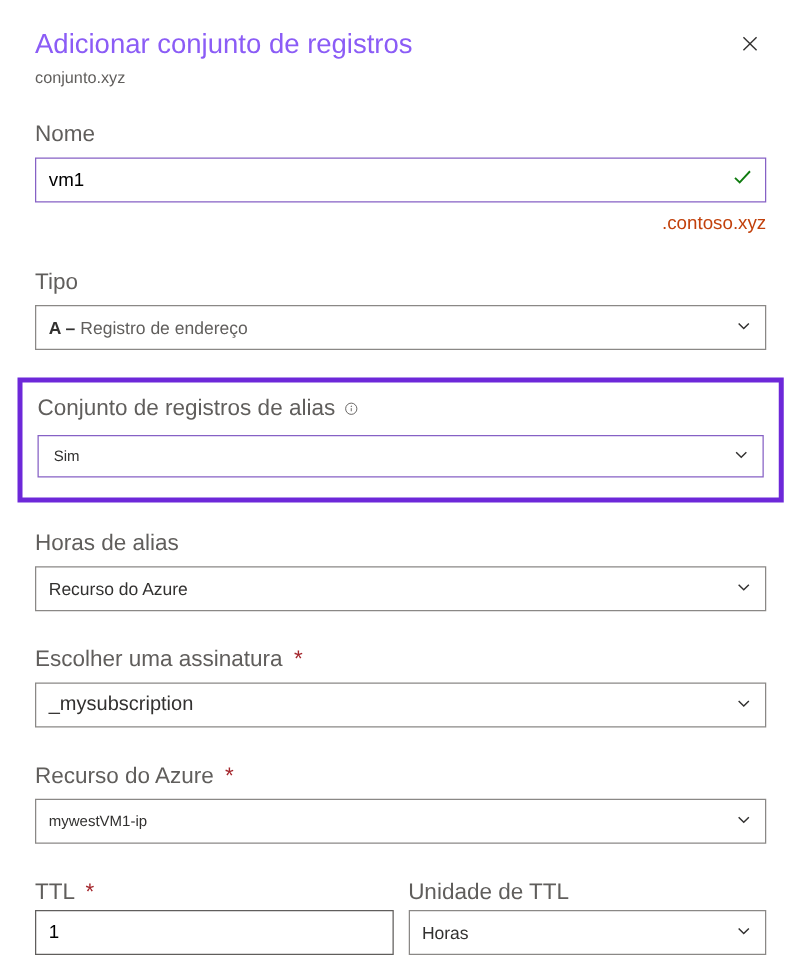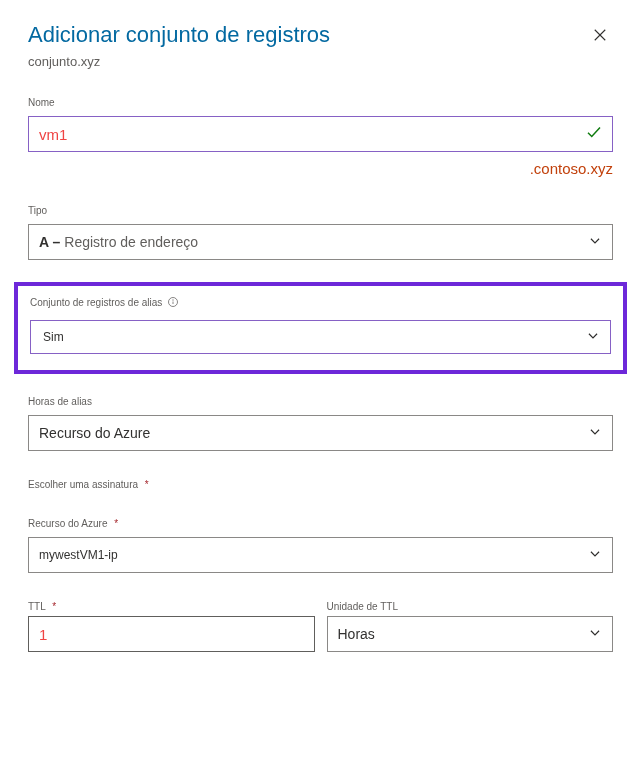--- a/index.html
+++ b/index.html
@@ -17,21 +17,21 @@
       position: relative;
     }
     .header {
       display: flex;
       justify-content: space-between;
       align-items: flex-start;
     }
     .title {
       font-size: 22px;
       font-weight: 400;
-      color: #0369a1;
+      color: #8b5cf6;
     }
     .close-btn {
       cursor: pointer;
       padding: 4px;
       display: flex;
       align-items: center;
       justify-content: center;
     }
     .close-btn svg {
       width: 18px;
@@ -39,38 +39,38 @@
     }
     .subtitle {
       font-size: 13px;
       color: #605e5c;
       margin-top: 6px;
     }
     .form-group {
       margin-top: 28px;
     }
     .form-label {
-      font-size: 10px;
+      font-size: 18px;
       color: #605e5c;
       display: block;
       margin-bottom: 8px;
     }
     .required {
       color: #a4262c;
       margin-left: 4px;
     }
     .text-input {
       width: 100%;
       height: 36px;
       border: 1px solid #605e5c;
       padding: 0 36px 0 10px;
       font-size: 15px;
       font-family: inherit;
       outline: none;
-      color: #ef4444;
+      color: #000000;
     }
     .text-input.active {
       border-color: #8661c5;
     }
     .input-wrapper {
       position: relative;
     }
     .check-icon {
       position: absolute;
       right: 10px;
@@ -229,20 +229,28 @@
       </svg>
     </span>
   </div>
 </div>
 
 <div class="form-group">
   <label class="form-label">
     <span>Escolher uma assinatura</span>
     <span class="required">*</span>
   </label>
+  <div class="select-box">
+    <span class="subscription-value">_mysubscription</span>
+    <span class="chevron">
+      <svg width="14" height="14" viewBox="0 0 24 24" fill="none" stroke="#323130" stroke-width="2">
+        <polyline points="5,9 12,16 19,9"></polyline>
+      </svg>
+    </span>
+  </div>
 </div>
 
 <div class="form-group">
   <label class="form-label">
     <span>Recurso do Azure</span>
     <span class="required">*</span>
   </label>
   <div class="select-box">
     <span class="azure-resource-value">mywestVM1-ip</span>
     <span class="chevron">

